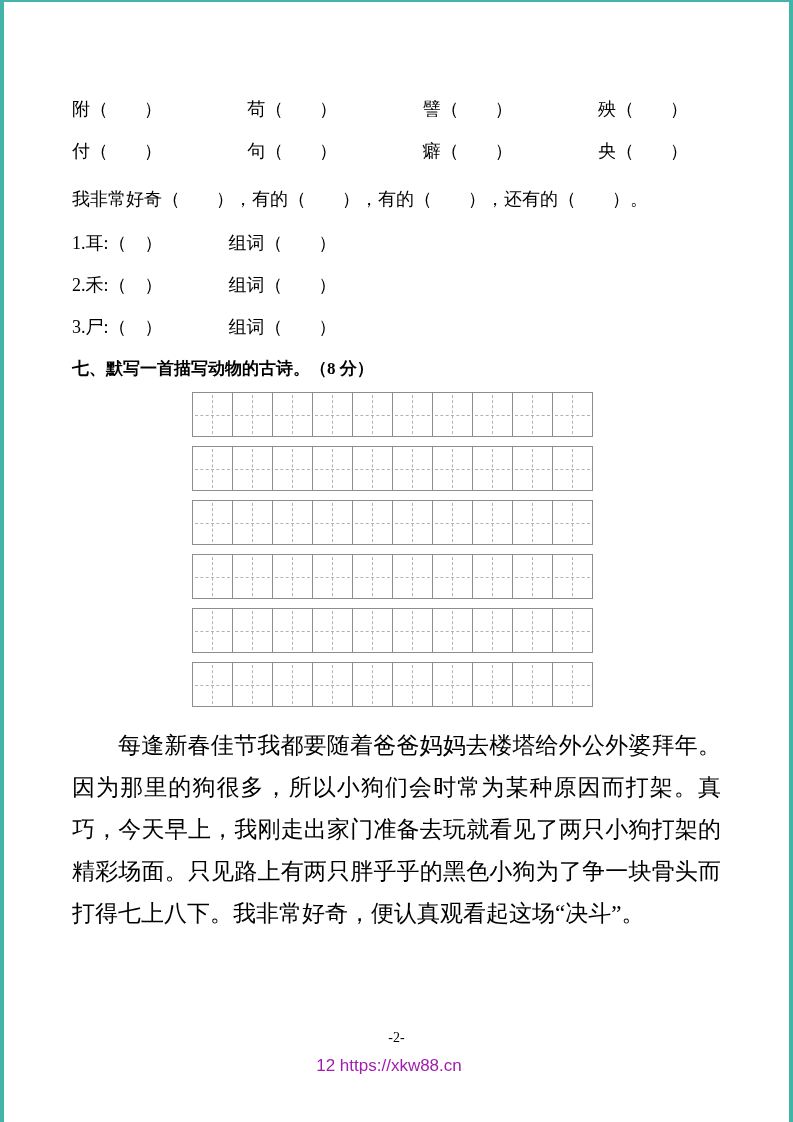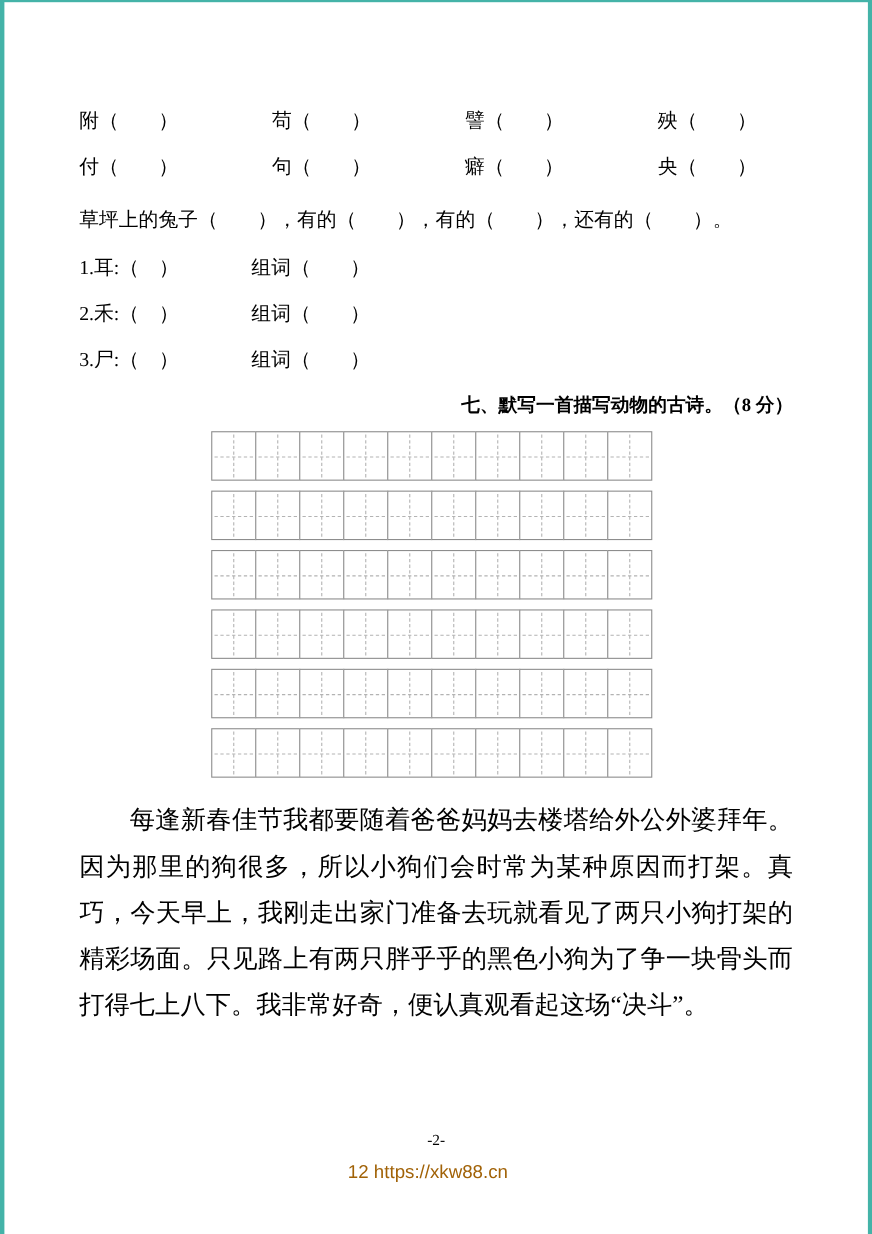--- a/index.html
+++ b/index.html
@@ -43,21 +43,21 @@
     line-height: 26px;
     margin-bottom: 18px;
   }
   .radical-item {
     font-size: 18px;
     line-height: 26px;
     margin-bottom: 16px;
   }
   .radical-item .prefix { display: inline-block; width: 152px; }
 
-  .sec-title.tight { margin-bottom: 10px; text-align: right; }
+  .sec-title.tight { margin-bottom: 10px; }
 
   .writing-grid { width: 410px; margin: 0 auto 18px auto; }
   .grid-row { display: flex; margin-bottom: 9px; }
   .grid-row:last-child { margin-bottom: 0; }
   .grid-cell {
     width: 41px;
     height: 45px;
     border: 1px solid #8d8d8d;
     margin-left: -1px;
     position: relative;
@@ -96,21 +96,21 @@
     text-align: center;
     font-size: 14px;
     color: #000;
   }
   .site-footer {
     position: absolute;
     top: 1056px;
     left: 0; right: 15px;
     text-align: center;
     font-size: 17px;
-    color: #a16207;
+    color: #a21caf;
     font-family: "Liberation Sans", sans-serif;
   }
 </style>
 </head>
 <body>
 
 <div class="page" style="--accent: #44b3a8;">
   <div class="edge edge-left"></div>
   <div class="edge edge-right"></div>
   <div class="edge edge-top"></div>
@@ -123,21 +123,21 @@
       <span>譬（　　）</span>
       <span>殃（　　）</span>
     </div>
     <div class="char-row">
       <span>付（　　）</span>
       <span>句（　　）</span>
       <span>癖（　　）</span>
       <span>央（　　）</span>
     </div>
 
-    <p class="fill-sentence">草坪上的兔子（　　），有的（　　），有的（　　），还有的（　　）。</p>
+    <p class="fill-sentence">我非常好奇（　　），有的（　　），有的（　　），还有的（　　）。</p>
 
     <p class="radical-item">
       <span class="prefix">1.耳:（　）</span>
       <span>组词（　　）</span>
     </p>
     <p class="radical-item">
       <span class="prefix">2.禾:（　）</span>
       <span>组词（　　）</span>
     </p>
     <p class="radical-item">

